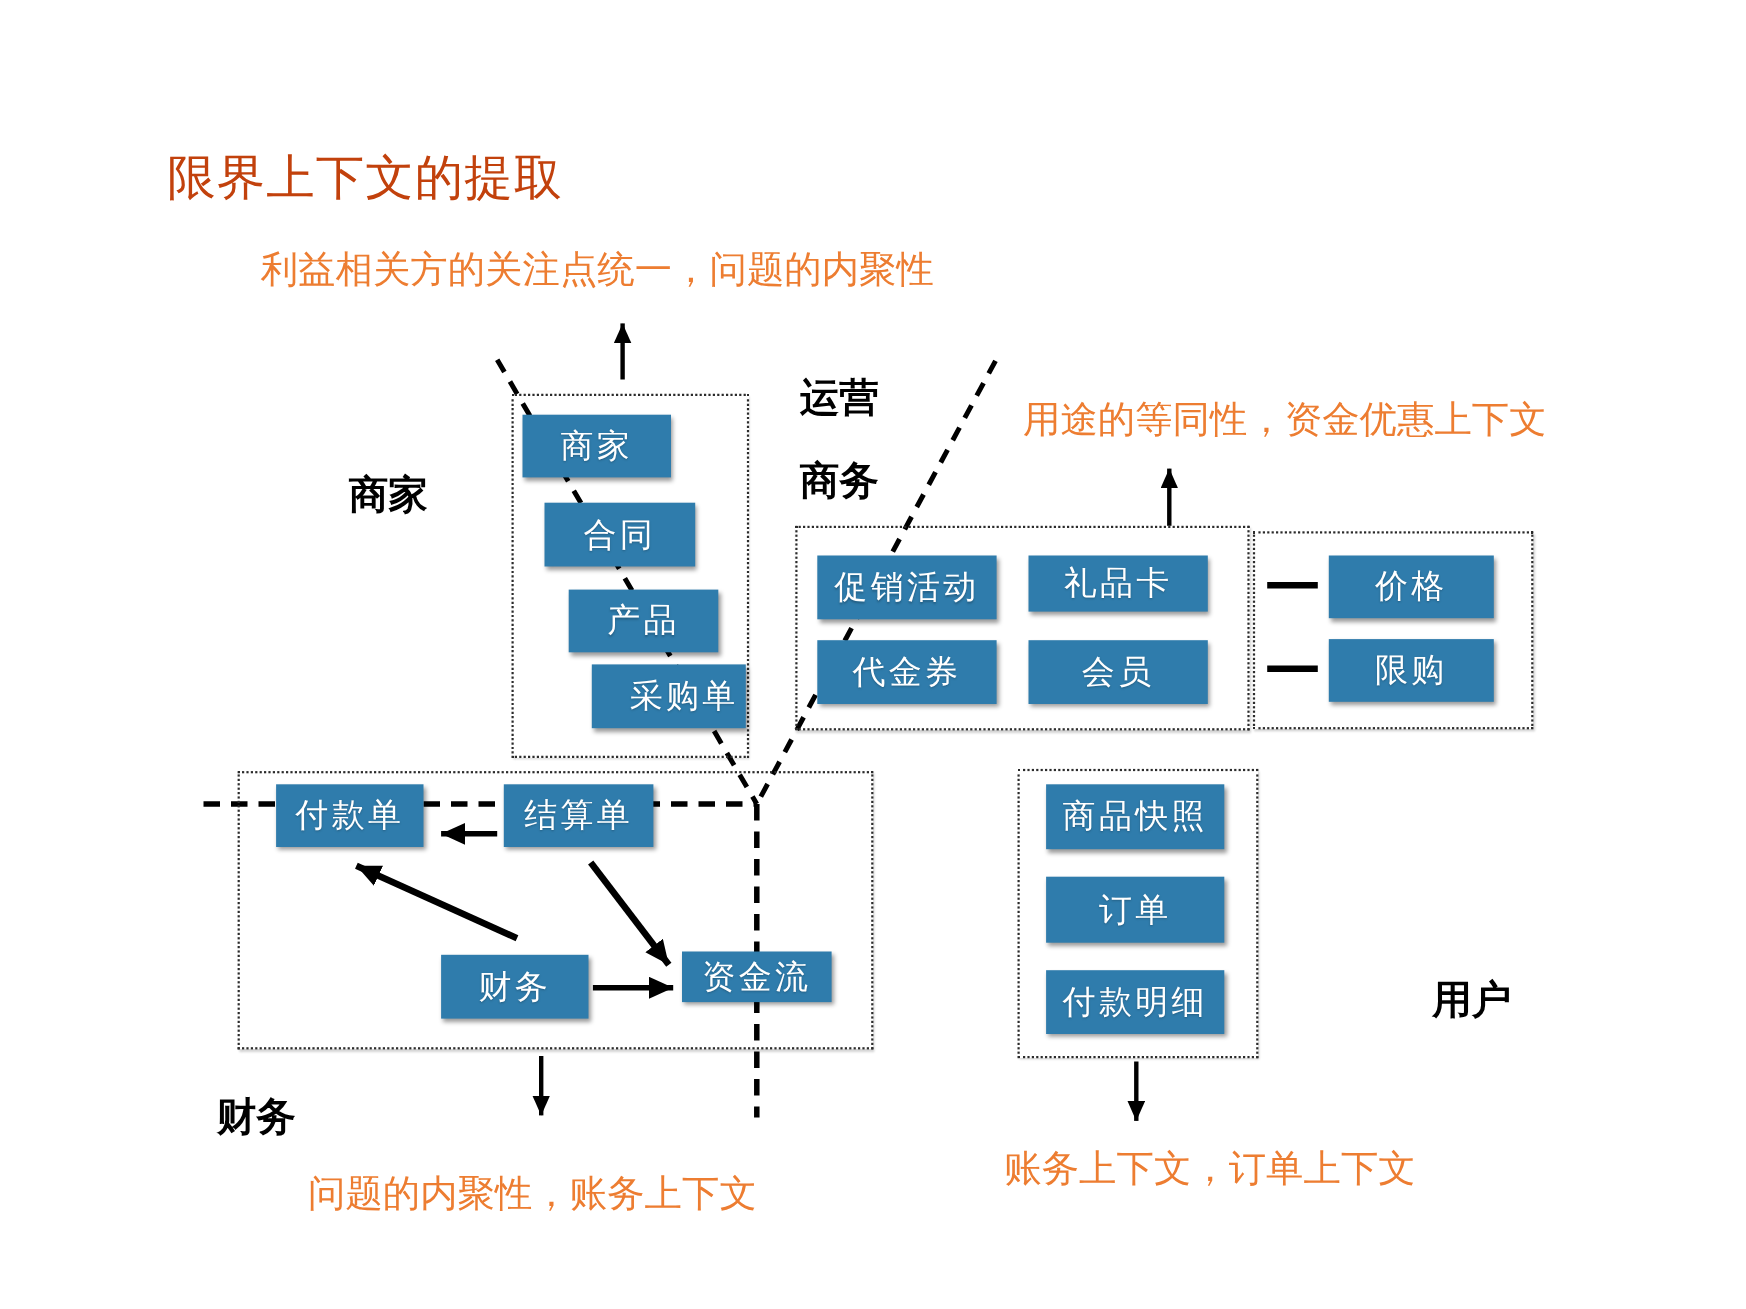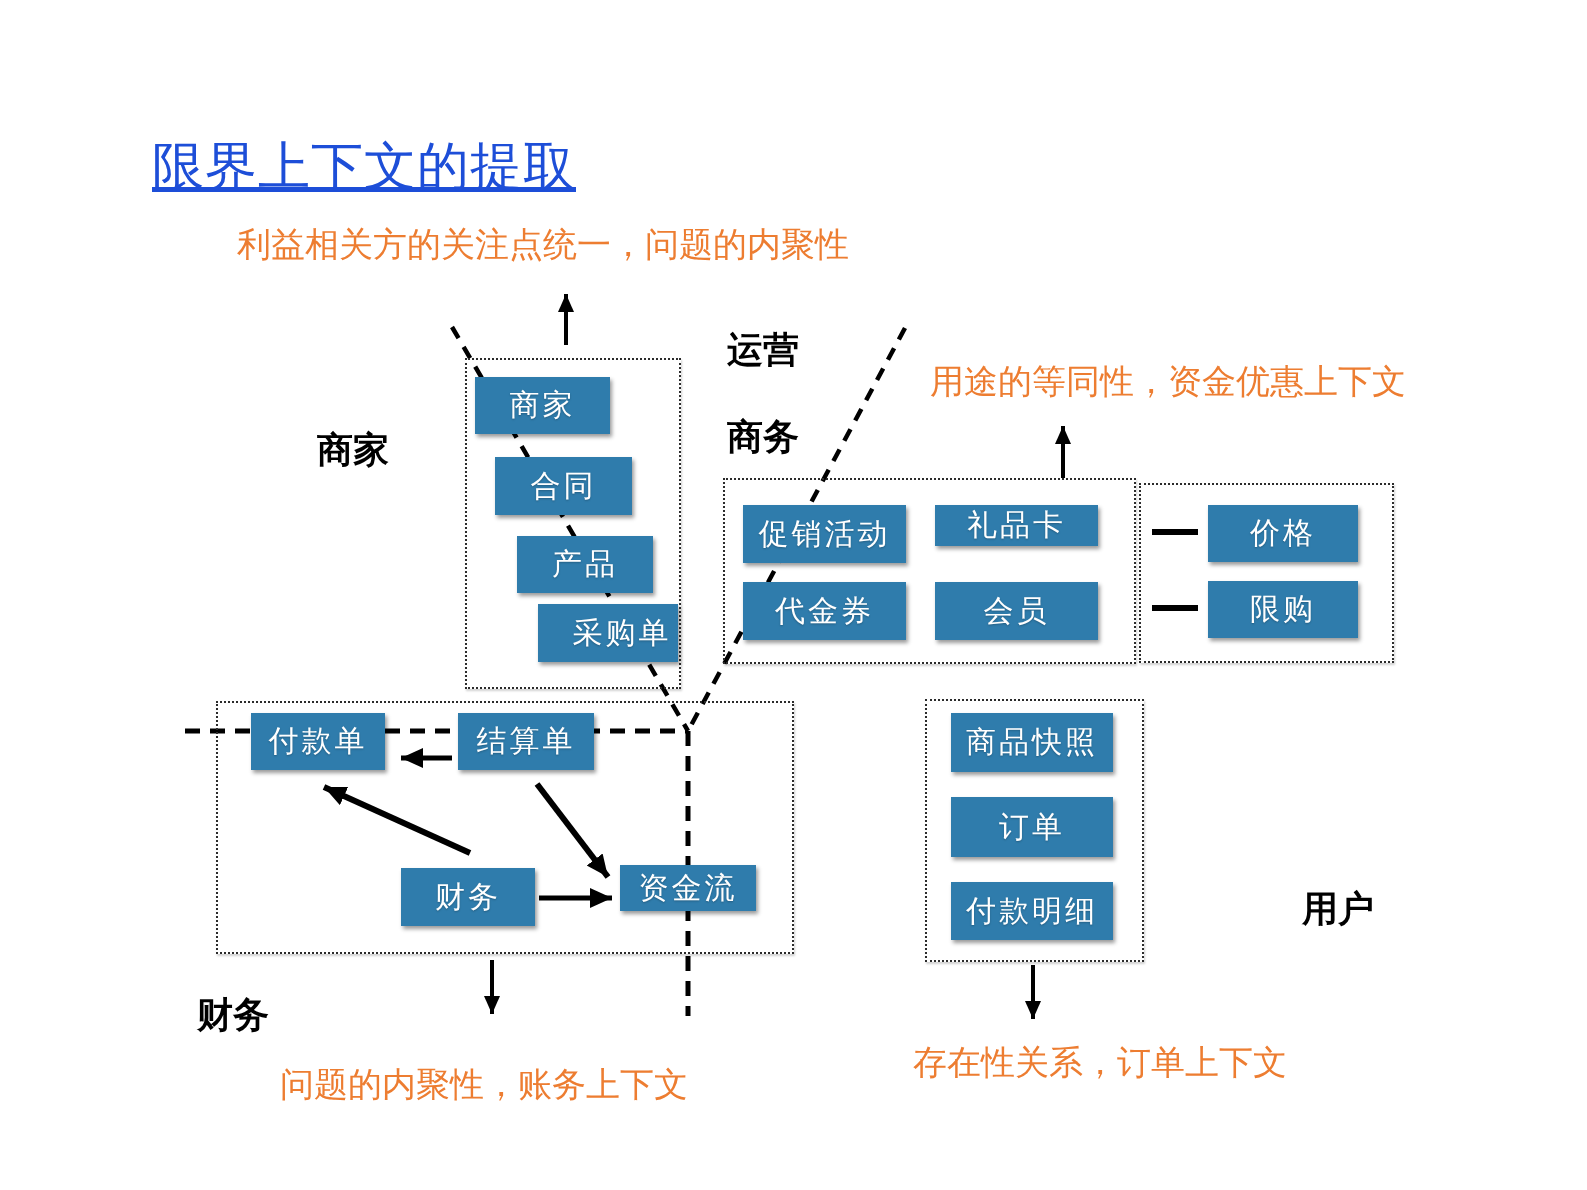--- a/index.html
+++ b/index.html
@@ -1,20 +1,20 @@
 <!DOCTYPE html>
 <html><head>
 <meta charset="utf-8">
 <style>
   html,body{margin:0;padding:0;background:#ffffff;}
   body{width:1587px;height:1190px;position:relative;overflow:hidden;
        font-family:"Liberation Sans","DejaVu Sans",sans-serif;}
   #slide{position:absolute;left:0;top:0;width:1587px;height:1190px;}
-  .title{position:absolute;left:152px;top:132px;font-size:52px;color:#1d4ed8;
-         letter-spacing:1px;white-space:nowrap;text-decoration:underline;}
+  .title{position:absolute;left:152px;top:132px;font-size:44px;color:#c2410c;
+         letter-spacing:1px;white-space:nowrap;}
   .annotation{position:absolute;font-size:34px;color:#ED7D31;white-space:nowrap;}
   .big-label{position:absolute;font-size:36px;font-weight:700;color:#000;white-space:nowrap;}
   .group-box{position:absolute;border:2px dotted #2b2b2b;background:transparent;
              box-shadow:1px 2px 2px rgba(0,0,0,0.18);}
   .node{position:absolute;background:#2F7CAC;color:#fff;display:flex;
         align-items:center;justify-content:center;font-size:30px;letter-spacing:3px;
         box-shadow:2px 3px 4px rgba(0,0,0,0.40);
         text-shadow:0 1px 2px rgba(0,0,0,0.25);}
   svg.connectors{position:absolute;left:0;top:0;width:1587px;height:1190px;}
   .nodes-layer{position:absolute;left:0;top:0;width:1587px;height:1190px;}
@@ -60,21 +60,21 @@
   <div class="group-box" style="left:925px;top:699px;width:215px;height:259px;"></div>
 
   <div class="nodes-layer">
 
     <div class="node" style="left:475px;top:377px;width:135px;height:57px;">商家</div>
     <div class="node" style="left:495px;top:457px;width:137px;height:58px;">合同</div>
     <div class="node" style="left:517px;top:536px;width:136px;height:57px;">产品</div>
     <div class="node" style="left:538px;top:604px;width:112px;height:58px;padding-left:28px;">采购单</div>
 
     <div class="node" style="left:743px;top:505px;width:163px;height:58px;">促销活动</div>
-    <div class="node" style="left:935px;top:505px;width:163px;height:41px;">礼品卡</div>
+    <div class="node" style="left:935px;top:505px;width:163px;height:51px;">礼品卡</div>
     <div class="node" style="left:743px;top:582px;width:163px;height:58px;">代金券</div>
     <div class="node" style="left:935px;top:582px;width:163px;height:58px;">会员</div>
 
     <div class="node" style="left:1208px;top:505px;width:150px;height:57px;font-family:Liberation Mono, monospace;">价格</div>
     <div class="node" style="left:1208px;top:581px;width:150px;height:57px;">限购</div>
 
     <div class="node" style="left:251px;top:713px;width:134px;height:57px;">付款单</div>
     <div class="node" style="left:458px;top:713px;width:136px;height:57px;">结算单</div>
     <div class="node" style="left:401px;top:868px;width:134px;height:58px;">财务</div>
     <div class="node" style="left:620px;top:865px;width:136px;height:46px;">资金流</div>
@@ -82,21 +82,21 @@
     <div class="node" style="left:951px;top:713px;width:162px;height:59px;">商品快照</div>
     <div class="node" style="left:951px;top:797px;width:162px;height:60px;">订单</div>
     <div class="node" style="left:951px;top:882px;width:162px;height:58px;">付款明细</div>
   </div>
 
   <div class="title">限界上下文的提取</div>
 
   <div class="annotation" style="left:237px;top:222px;">利益相关方的关注点统一，问题的内聚性</div>
   <div class="annotation" style="left:930px;top:359px;">用途的等同性，资金优惠上下文</div>
   <div class="annotation" style="left:280px;top:1062px;">问题的内聚性，账务上下文</div>
-  <div class="annotation" style="left:913px;top:1040px;">存在性关系，订单上下文</div>
+  <div class="annotation" style="left:913px;top:1040px;">账务上下文，订单上下文</div>
 
   <div class="big-label" style="left:317px;top:426px;">商家</div>
-  <div class="big-label" style="left:727px;top:326px;">运营</div>
+  <div class="big-label" style="left:727px;top:338px;">运营</div>
   <div class="big-label" style="left:727px;top:413px;">商务</div>
   <div class="big-label" style="left:197px;top:991px;">财务</div>
   <div class="big-label" style="left:1302px;top:885px;">用户</div>
 
 </div>
 
 </body></html>

